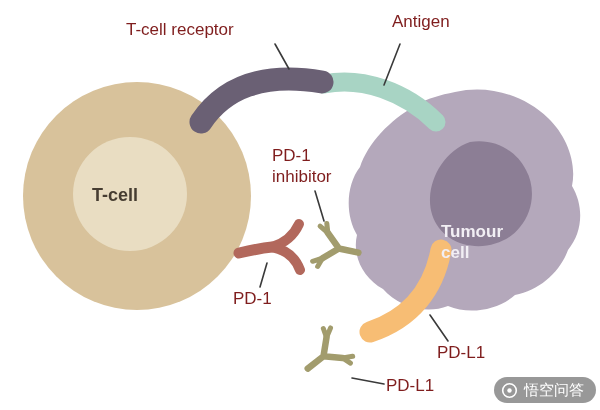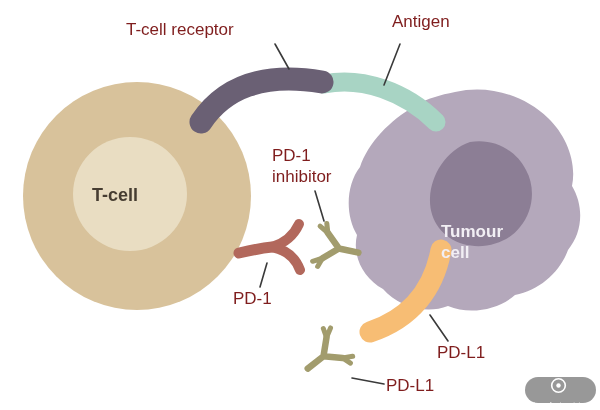--- a/index.html
+++ b/index.html
@@ -13,21 +13,21 @@
     white-space:nowrap;
   }
   .lbl.wrap { white-space:normal; text-align:left; }
   .lbl.cell-name { font-weight:bold; }
   .lbl.t-cell-name { color:#463d31; font-size:18px; }
   .lbl.tumour-name { color:#f2eff4; font-size:17px; }
   .watermark {
     position:absolute; right:4px; bottom:7px; height:26px;
     background:rgba(138,138,138,0.88); border-radius:14px;
     display:flex; align-items:center; gap:6px; padding:0 12px 0 7px;
-    color:#ffffff; font-size:13px;flex-direction:column;
+    color:#ffffff; font-size:15px;
   }
   .watermark .wicon { display:flex; align-items:center; }
 </style>
 </head>
 <body>
 
 <div class="canvas">
 
   <svg class="art" width="600" height="410" viewBox="0 0 600 410">
 

